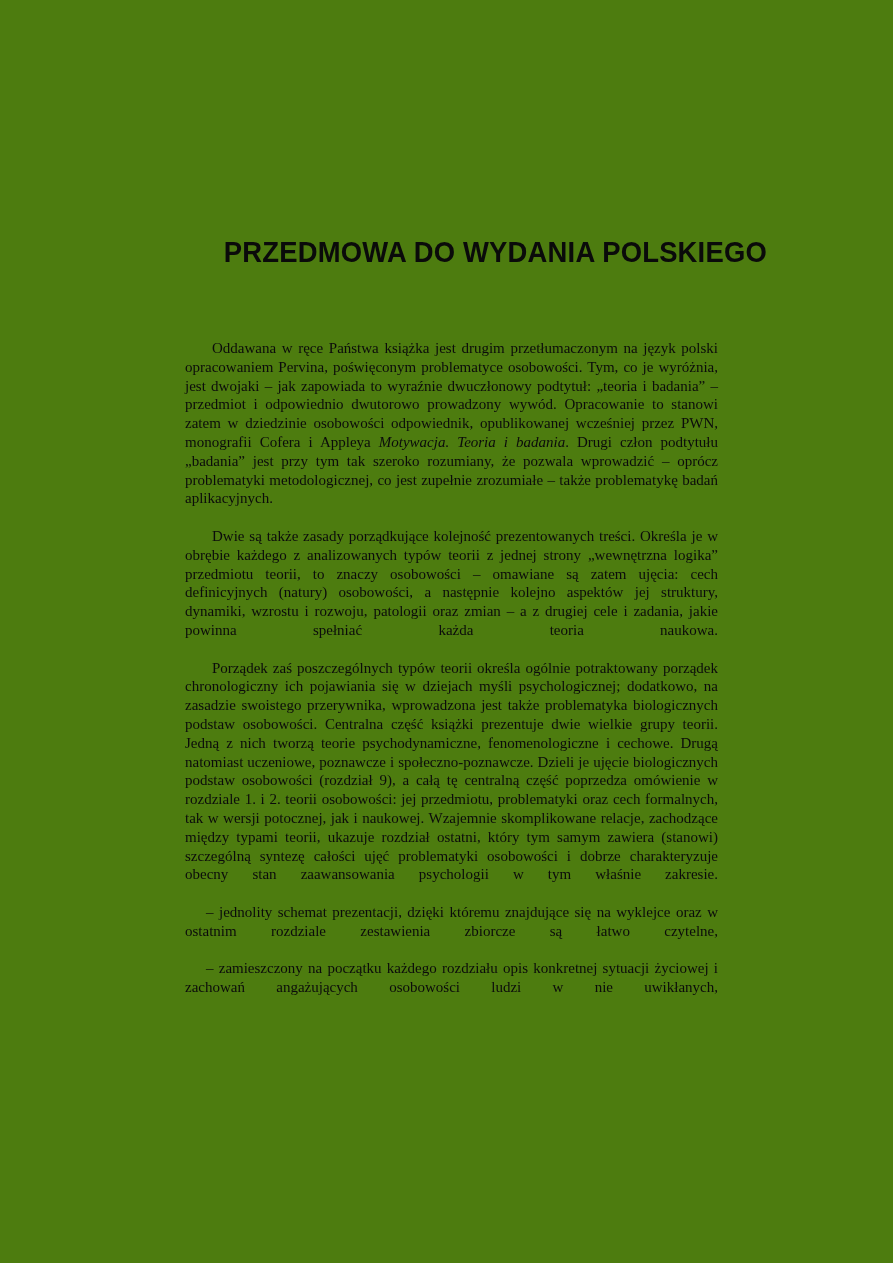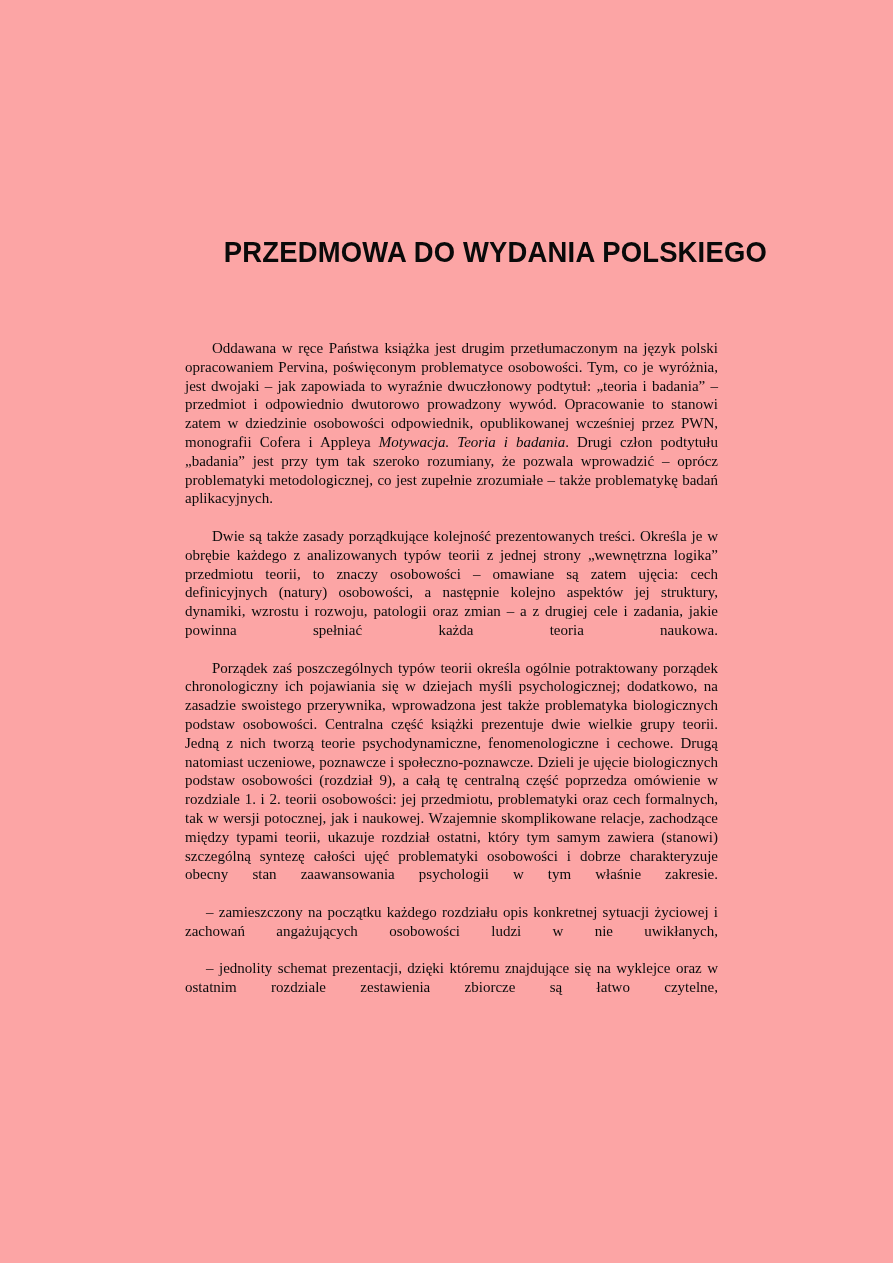--- a/index.html
+++ b/index.html
@@ -14,21 +14,21 @@
     overflow: hidden;
     font-family: "Liberation Serif", "DejaVu Serif", serif;
     color: #000000;
     -webkit-font-smoothing: antialiased;
   }
 
   
   .page {
     position: absolute;
     inset: 0;
-    background: #fca5a5;
+    background: #4d7c0f;
   }
 
   
   .chapter-title {
     position: absolute;
     left: 185px;
     top: 214px;
     width: 555px;
     text-align: right;
     font-family: "Liberation Sans", "DejaVu Sans", sans-serif;
@@ -87,19 +87,19 @@
 
   <div class="body-block">
 
     <p class="para"><span>Oddawana w ręce Państwa książka jest drugim przetłumaczonym na język polski opracowaniem Pervina, poświęconym problematyce osobowości. Tym, co je wyróżnia, jest dwojaki – jak zapowiada to wyraźnie dwuczłonowy podtytuł: „teoria i badania” – przedmiot i odpowiednio dwutorowo prowadzony wywód. Opracowanie to stanowi zatem w dziedzinie osobowości odpowiednik, opublikowanej wcześniej przez PWN, monografii Cofera i Appleya </span><em class="italic">Motywacja. Teoria i badania</em><span>. Drugi człon podtytułu „badania” jest przy tym tak szeroko rozumiany, że pozwala wprowadzić – oprócz problematyki metodologicznej, co jest zupełnie zrozumiałe – także problematykę badań aplikacyjnych.</span></p>
 
     <p class="para">Dwie są także zasady porządkujące kolejność prezentowanych treści. Określa je w obrębie każdego z analizowanych typów teorii z jednej strony „wewnętrzna logika” przedmiotu teorii, to znaczy osobowości – omawiane są zatem ujęcia: cech definicyjnych (natury) osobowości, a następnie kolejno aspektów jej struktury, dynamiki, wzrostu i rozwoju, patologii oraz zmian – a z drugiej cele i zadania, jakie powinna spełniać każda teoria naukowa.</p>
 
     <p class="para">Porządek zaś poszczególnych typów teorii określa ogólnie potraktowany porządek chronologiczny ich pojawiania się w dziejach myśli psychologicznej; dodatkowo, na zasadzie swoistego przerywnika, wprowadzona jest także problematyka biologicznych podstaw osobowości. Centralna część książki prezentuje dwie wielkie grupy teorii. Jedną z nich tworzą teorie psychodynamiczne, fenomenologiczne i cechowe. Drugą natomiast uczeniowe, poznawcze i społeczno-poznawcze. Dzieli je ujęcie biologicznych podstaw osobowości (rozdział 9), a całą tę centralną część poprzedza omówienie w rozdziale 1. i 2. teorii osobowości: jej przedmiotu, problematyki oraz cech formalnych, tak w wersji potocznej, jak i naukowej. Wzajemnie skomplikowane relacje, zachodzące między typami teorii, ukazuje rozdział ostatni, który tym samym zawiera (stanowi) szczególną syntezę całości ujęć problematyki osobowości i dobrze charakteryzuje obecny stan zaawansowania psychologii w tym właśnie zakresie.</p>
 
 
+    <p class="para list-item">– jednolity schemat prezentacji, dzięki któremu znajdujące się na wyklejce oraz w ostatnim rozdziale zestawienia zbiorcze są łatwo czytelne,</p>
+
     <p class="para list-item">– zamieszczony na początku każdego rozdziału opis konkretnej sytuacji życiowej i zachowań angażujących osobowości ludzi w nie uwikłanych,</p>
-
-    <p class="para list-item">– jednolity schemat prezentacji, dzięki któremu znajdujące się na wyklejce oraz w ostatnim rozdziale zestawienia zbiorcze są łatwo czytelne,</p>
 
   </div>
 
 </div>
 
 </body></html>

